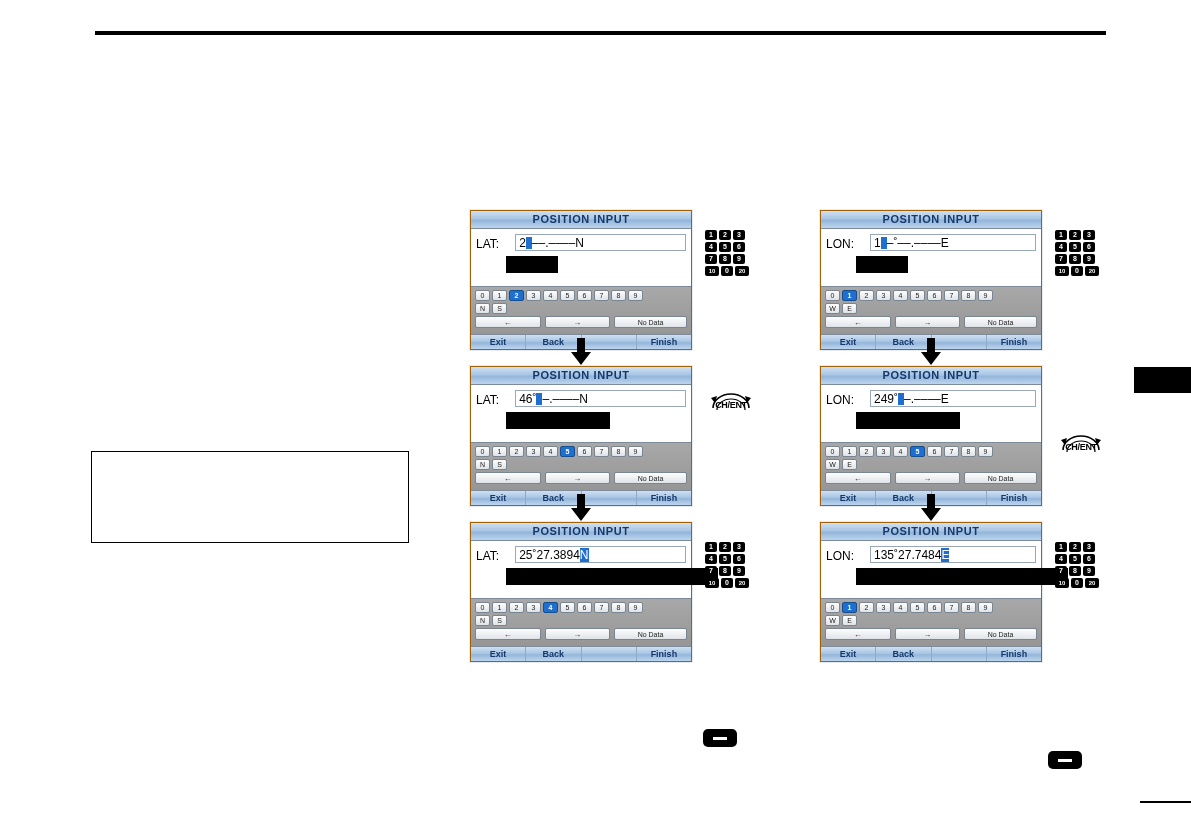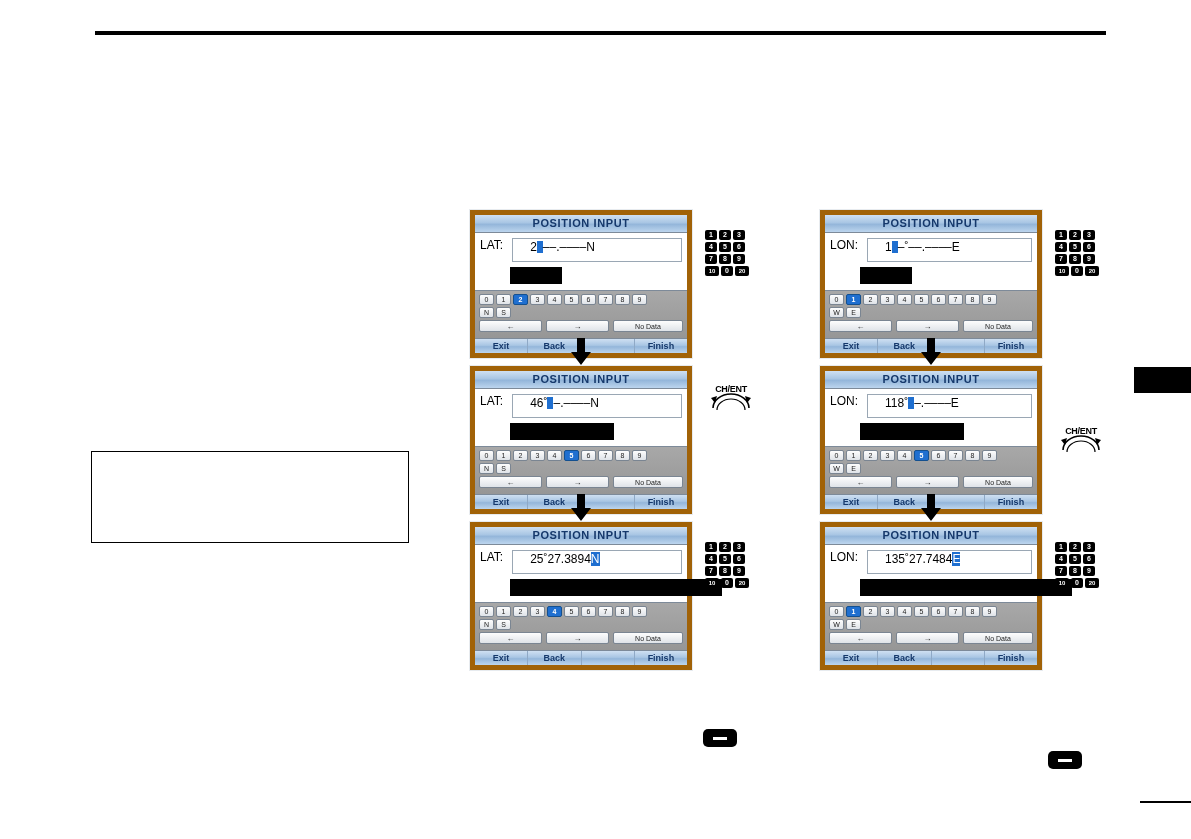--- a/index.html
+++ b/index.html
@@ -23,21 +23,21 @@
     left:1134px;top:367px;width:57px;height:26px;background:#000;
   }
   #note-box{
     left:91px;top:451px;width:318px;height:92px;
     border:1.6px solid #000;background:#fff;box-sizing:border-box;
   }
 
   
   .panel{
     width:222px;
-    border:5px solid #a16207;
+    border:1px solid #a16207;
     box-sizing:border-box;
     background:#ffffff;
     box-shadow:0 0 0 1px #e7ebef;
   }
   .panel-title{
     height:17px;
     background:linear-gradient(to bottom,#cfe0f2 0%,#a9c6e4 45%,#94b6da 55%,#bcd5ee 100%);
     border-bottom:1px solid #7d8a99;
     color:#15386b;
     font-size:11px;
@@ -47,33 +47,33 @@
     line-height:17px;
   }
   .panel-body{
     background:#ffffff;
     padding:5px 5px 3px 5px;
     height:57px;
     box-sizing:border-box;
     position:relative;
   }
   .field-row{
-    display:flex;align-items:flex-start;gap:9px;
+    display:flex;align-items:flex-end;gap:16px;
   }
   .field-label{
     font-size:12px;color:#000;font-weight:normal;
   }
   .field-box{
     flex:1;
     border:1px solid #9aa7b4;
     background:#fff;
-    height:24px;
+    height:17px;
     line-height:17px;
     font-size:12px;
-    padding-left:17px;
+    padding-left:3px;
     box-sizing:border-box;
     white-space:nowrap;
     overflow:hidden;
     color:#000;
   }
   .cursor{
     display:inline-block;
     background:#1f6fd0;
     color:#1f6fd0;
     width:6px;
@@ -153,21 +153,21 @@
     font-size:7px;
     font-weight:bold;
     line-height:10px;
     text-align:center;
   }
   .keypad-icon .kkey.wide{width:14px;font-size:6px;}
 
   
   .dial{width:52px;height:42px;position:relative;}
   .dial-label{
-    position:absolute;left:0;right:0;top:0;
+    position:absolute;left:0;right:0;top:16px;
     text-align:center;font-size:9px;font-weight:bold;color:#000;
     letter-spacing:-.3px;
   }
 
   
   .down-arrow{width:26px;height:28px;}
 
   
   .dash-key{
     width:34px;height:18px;background:#000;border-radius:5px;
@@ -431,21 +431,21 @@
           <div class="kkey wide">10</div>
           <div class="kkey">0</div>
           <div class="kkey wide">20</div>
         </div>
       </div>
       <div class="panel abs" style="left: 820px; top: 366px;">
         <div class="panel-title">POSITION INPUT</div>
         <div class="panel-body">
           <div class="field-row">
             <span class="field-label">LON:</span>
-            <div class="field-box"><span>118˚</span><span class="cursor"></span><span>–.––––E</span></div>
+            <div class="field-box"><span>249˚</span><span class="cursor"></span><span>–.––––E</span></div>
           </div>
           <div class="redact-bar" style="width: 104px; margin-left: 30px;"></div>
         </div>
         <div class="kp">
           <div class="kp-row">
             <div class="key">0</div>
             <div class="key">1</div>
             <div class="key">2</div>
             <div class="key">3</div>
             <div class="key">4</div>

